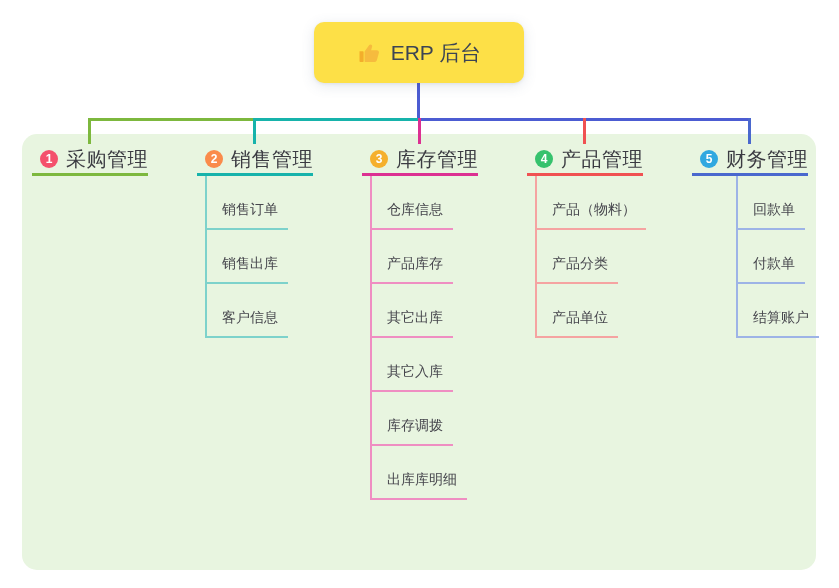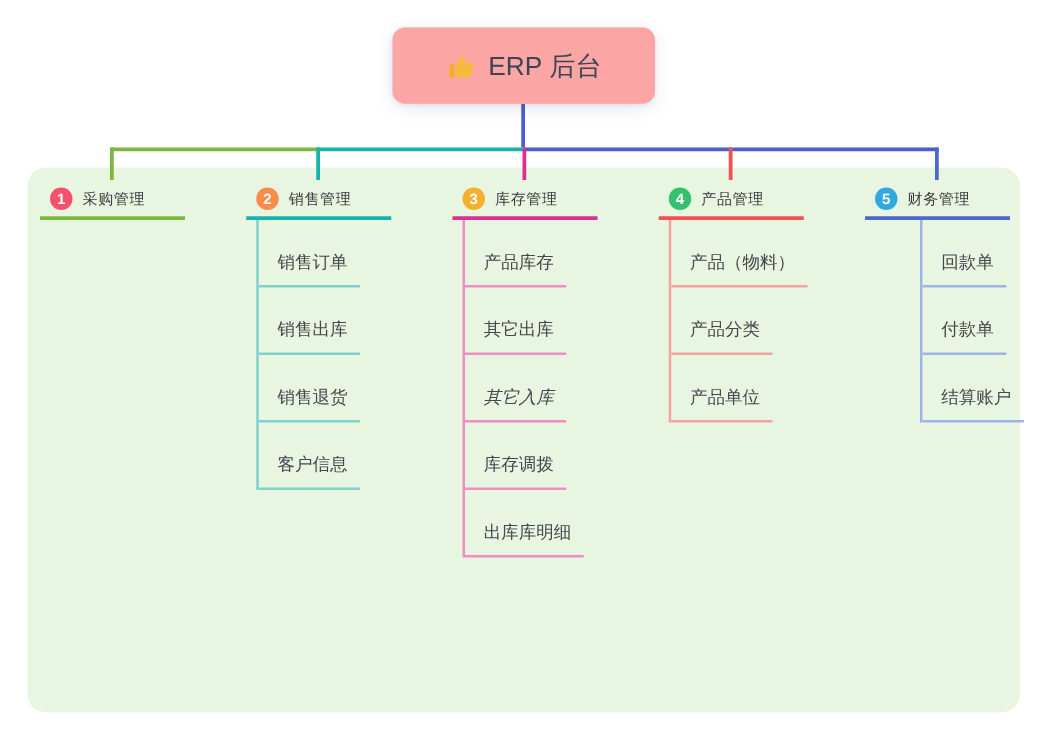--- a/index.html
+++ b/index.html
@@ -6,40 +6,40 @@
   .stage {
     position:relative; width:839px; height:588px; background:#ffffff;
     font-family:"Liberation Sans","DejaVu Sans",sans-serif; overflow:hidden;
   }
   .panel {
     position:absolute; left:22px; top:134px; width:794px; height:436px;
     border-radius:15px;
   }
   .root-node {
     position:absolute; left:314px; top:22px; width:210px; height:61px;
-    background:#fca5a5; border-radius:10px;
+    background:#fde047; border-radius:10px;
     box-shadow:0 3px 14px rgba(70,90,130,.14), 0 1px 3px rgba(70,90,130,.10);
     display:flex; align-items:center; justify-content:center; gap:10px;
     font-size:21px; color:#3c4454; z-index:4; cursor:default;
   }
   .thumb { display:flex; align-items:center; }
   .stem { position:absolute; left:417px; top:83px; width:3px; height:35px; z-index:1; }
   .bus-seg { position:absolute; top:118px; height:3px; z-index:2; }
   .drop { position:absolute; top:118px; width:3px; height:26px; z-index:3; }
   .branch { position:absolute; top:145px; width:116px; z-index:3; }
   .branch-header {
     height:28px; border-bottom:3px solid; display:flex; align-items:center;
     padding-left:8px; white-space:nowrap;
   }
   .badge {
     width:18px; height:18px; border-radius:50%; flex:0 0 18px;
     color:#fff; font-size:12px; font-weight:bold; line-height:18px;
     text-align:center; margin-right:8px;
   }
-  .branch-title { font-size:12px; color:#3b3b42; letter-spacing:.5px; }
+  .branch-title { font-size:20px; color:#3b3b42; letter-spacing:.5px; }
   .children { margin-left:8px; border-left:2px solid; }
   .child-row { height:54px; position:relative; }
   .child-label {
     position:absolute; left:0; bottom:0; border-bottom:2px solid;
     padding:0 10px 9px 15px; font-size:14px; color:#46464d; white-space:nowrap;
     cursor:default;
   }
 </style>
 </head>
 <body>
@@ -84,47 +84,47 @@
     </div>
     <div class="children" style="border-left-color: rgb(125, 210, 203);">
   <div class="child-row">
     <span class="child-label" style="border-bottom-color: rgb(125, 210, 203);">销售订单</span>
   </div>
 
   <div class="child-row">
     <span class="child-label" style="border-bottom-color: rgb(125, 210, 203);">销售出库</span>
   </div>
 
-  <div class="child-row">
-    <span class="child-label" style="border-bottom-color: rgb(125, 210, 203);">销售退货</span>
-  </div>
 
   <div class="child-row">
     <span class="child-label" style="border-bottom-color: rgb(125, 210, 203);">客户信息</span>
   </div>
 </div>
   </div>
 
   <div class="branch" style="left: 362px; width: 116px;">
     <div class="branch-header" style="border-bottom-color: rgb(220, 48, 146);">
       <span class="badge" style="background: rgb(245, 176, 45);">3</span>
       <span class="branch-title">库存管理</span>
     </div>
     <div class="children" style="border-left-color: rgb(239, 142, 194);">
+  <div class="child-row">
+    <span class="child-label" style="border-bottom-color: rgb(239, 142, 194);">仓库信息</span>
+  </div>
 
   <div class="child-row">
     <span class="child-label" style="border-bottom-color: rgb(239, 142, 194);">产品库存</span>
   </div>
 
   <div class="child-row">
     <span class="child-label" style="border-bottom-color: rgb(239, 142, 194);">其它出库</span>
   </div>
 
   <div class="child-row">
-    <span class="child-label" style="border-bottom-color: rgb(239, 142, 194); font-style: italic;">其它入库</span>
+    <span class="child-label" style="border-bottom-color: rgb(239, 142, 194);">其它入库</span>
   </div>
 
   <div class="child-row">
     <span class="child-label" style="border-bottom-color: rgb(239, 142, 194);">库存调拨</span>
   </div>
 
 
   <div class="child-row">
     <span class="child-label" style="border-bottom-color: rgb(239, 142, 194);">出库库明细</span>
   </div>

